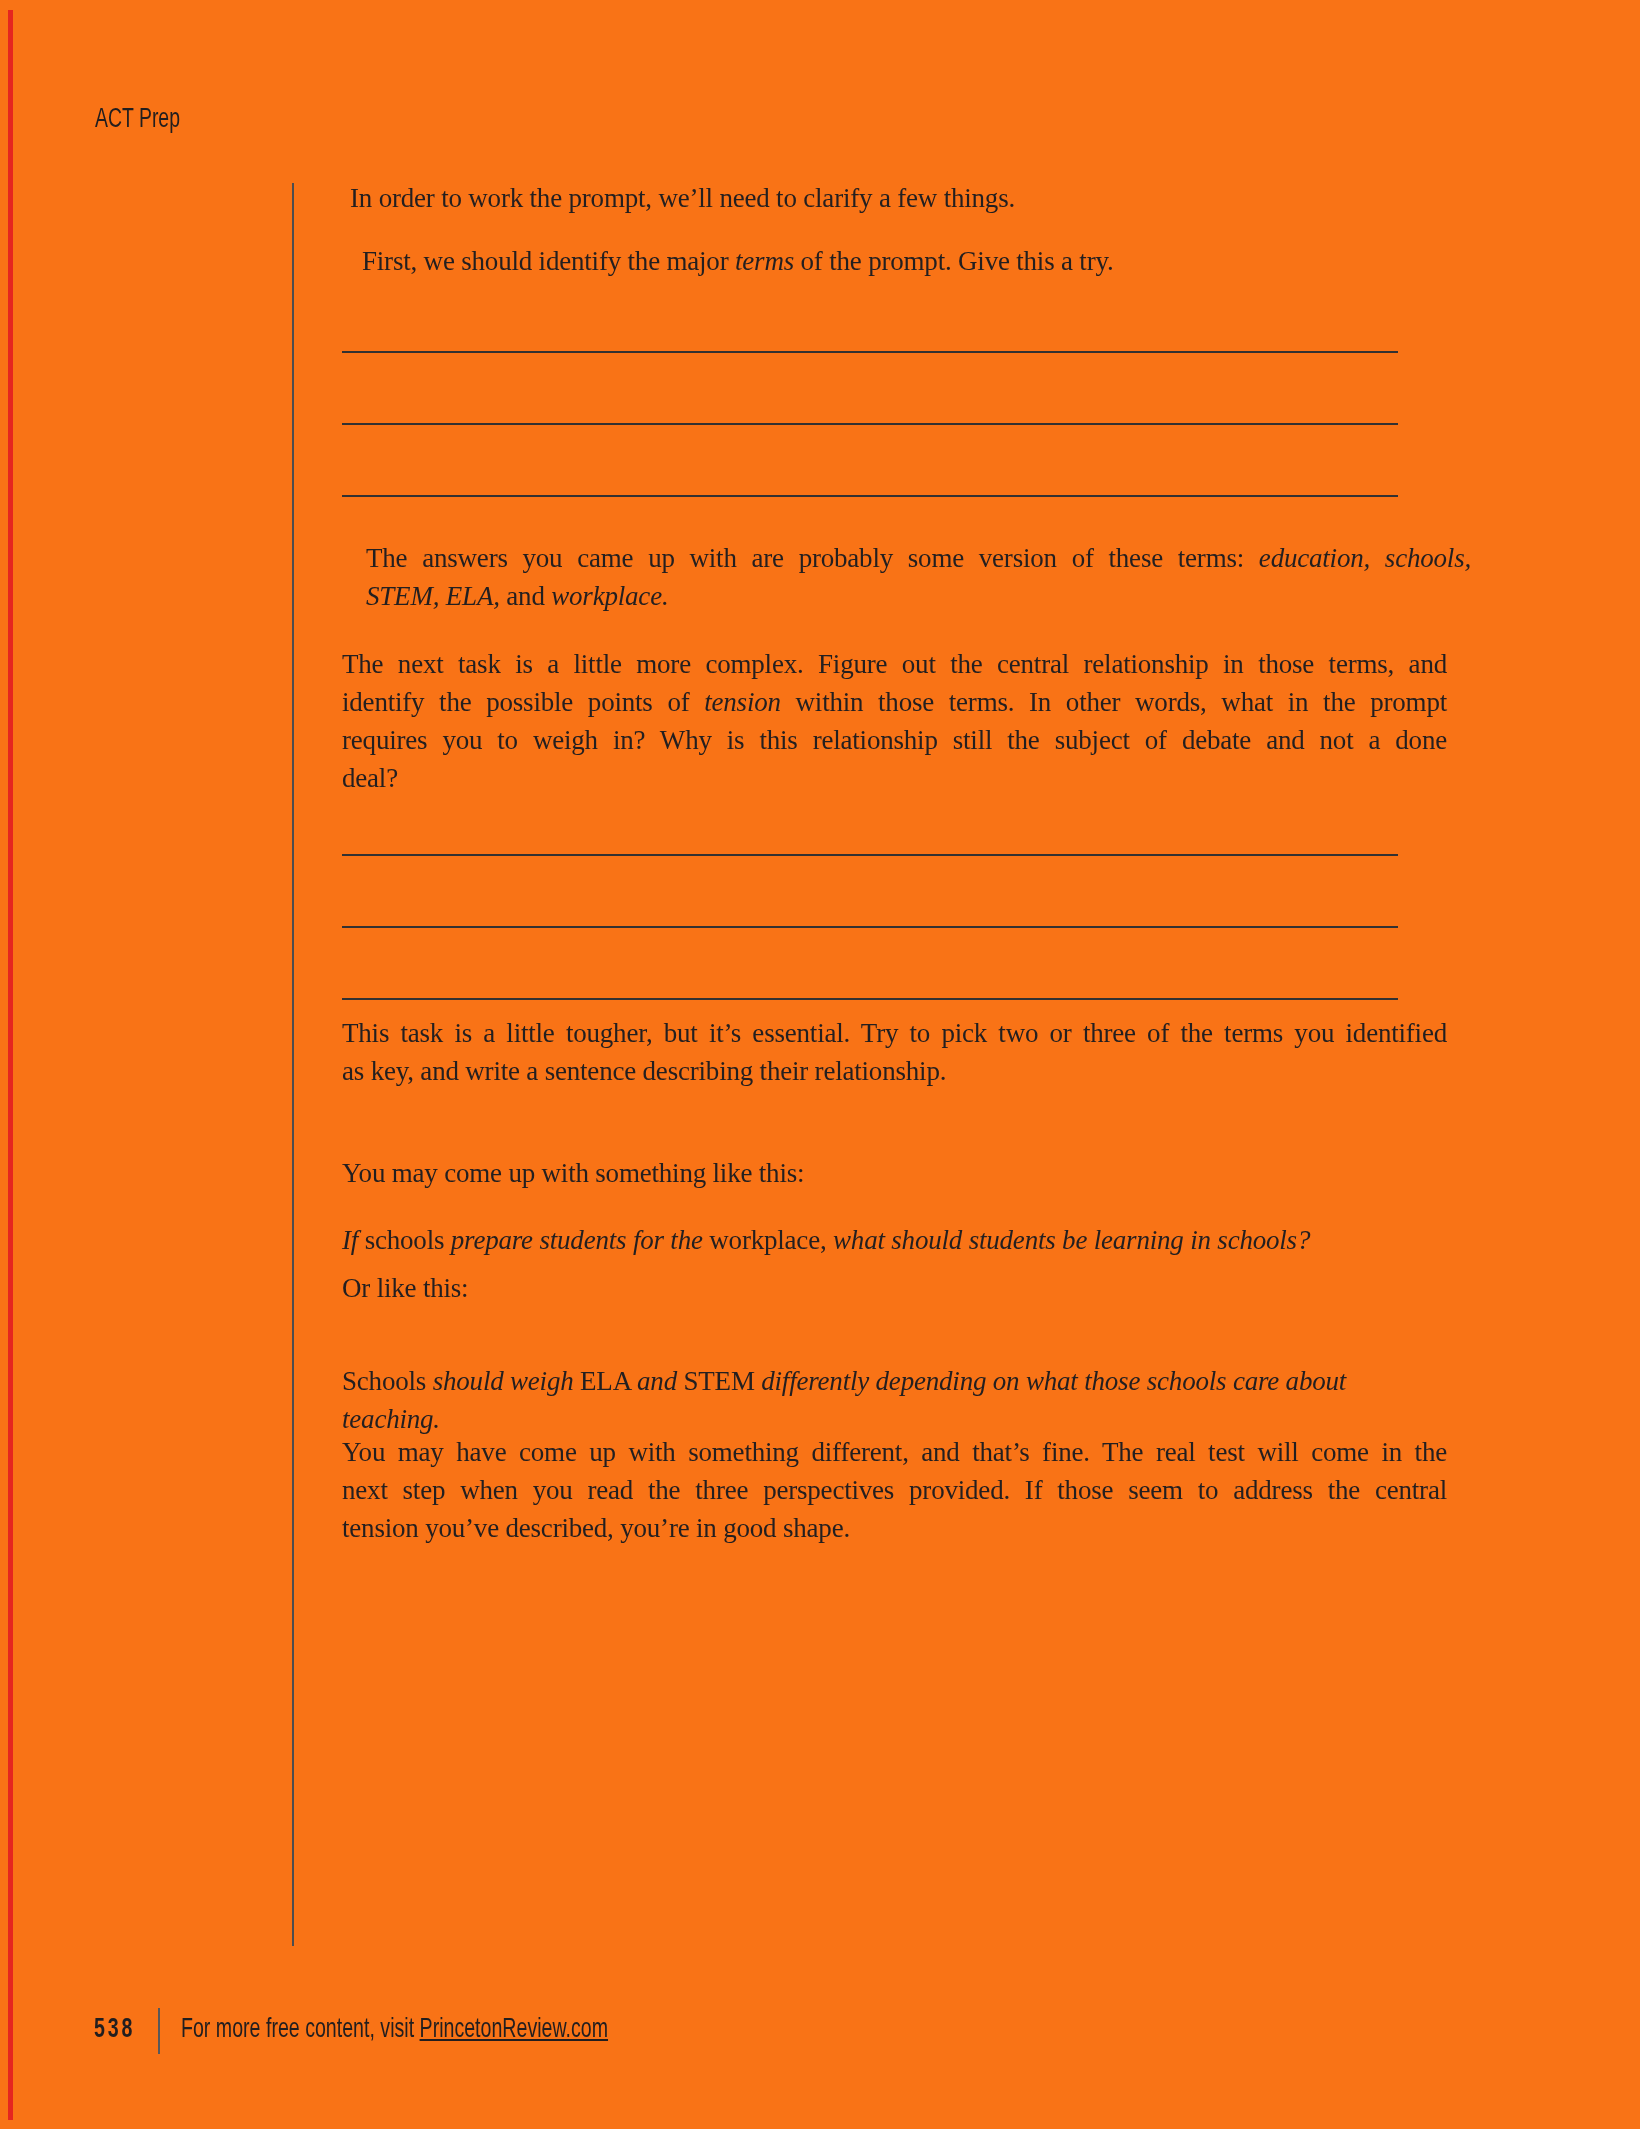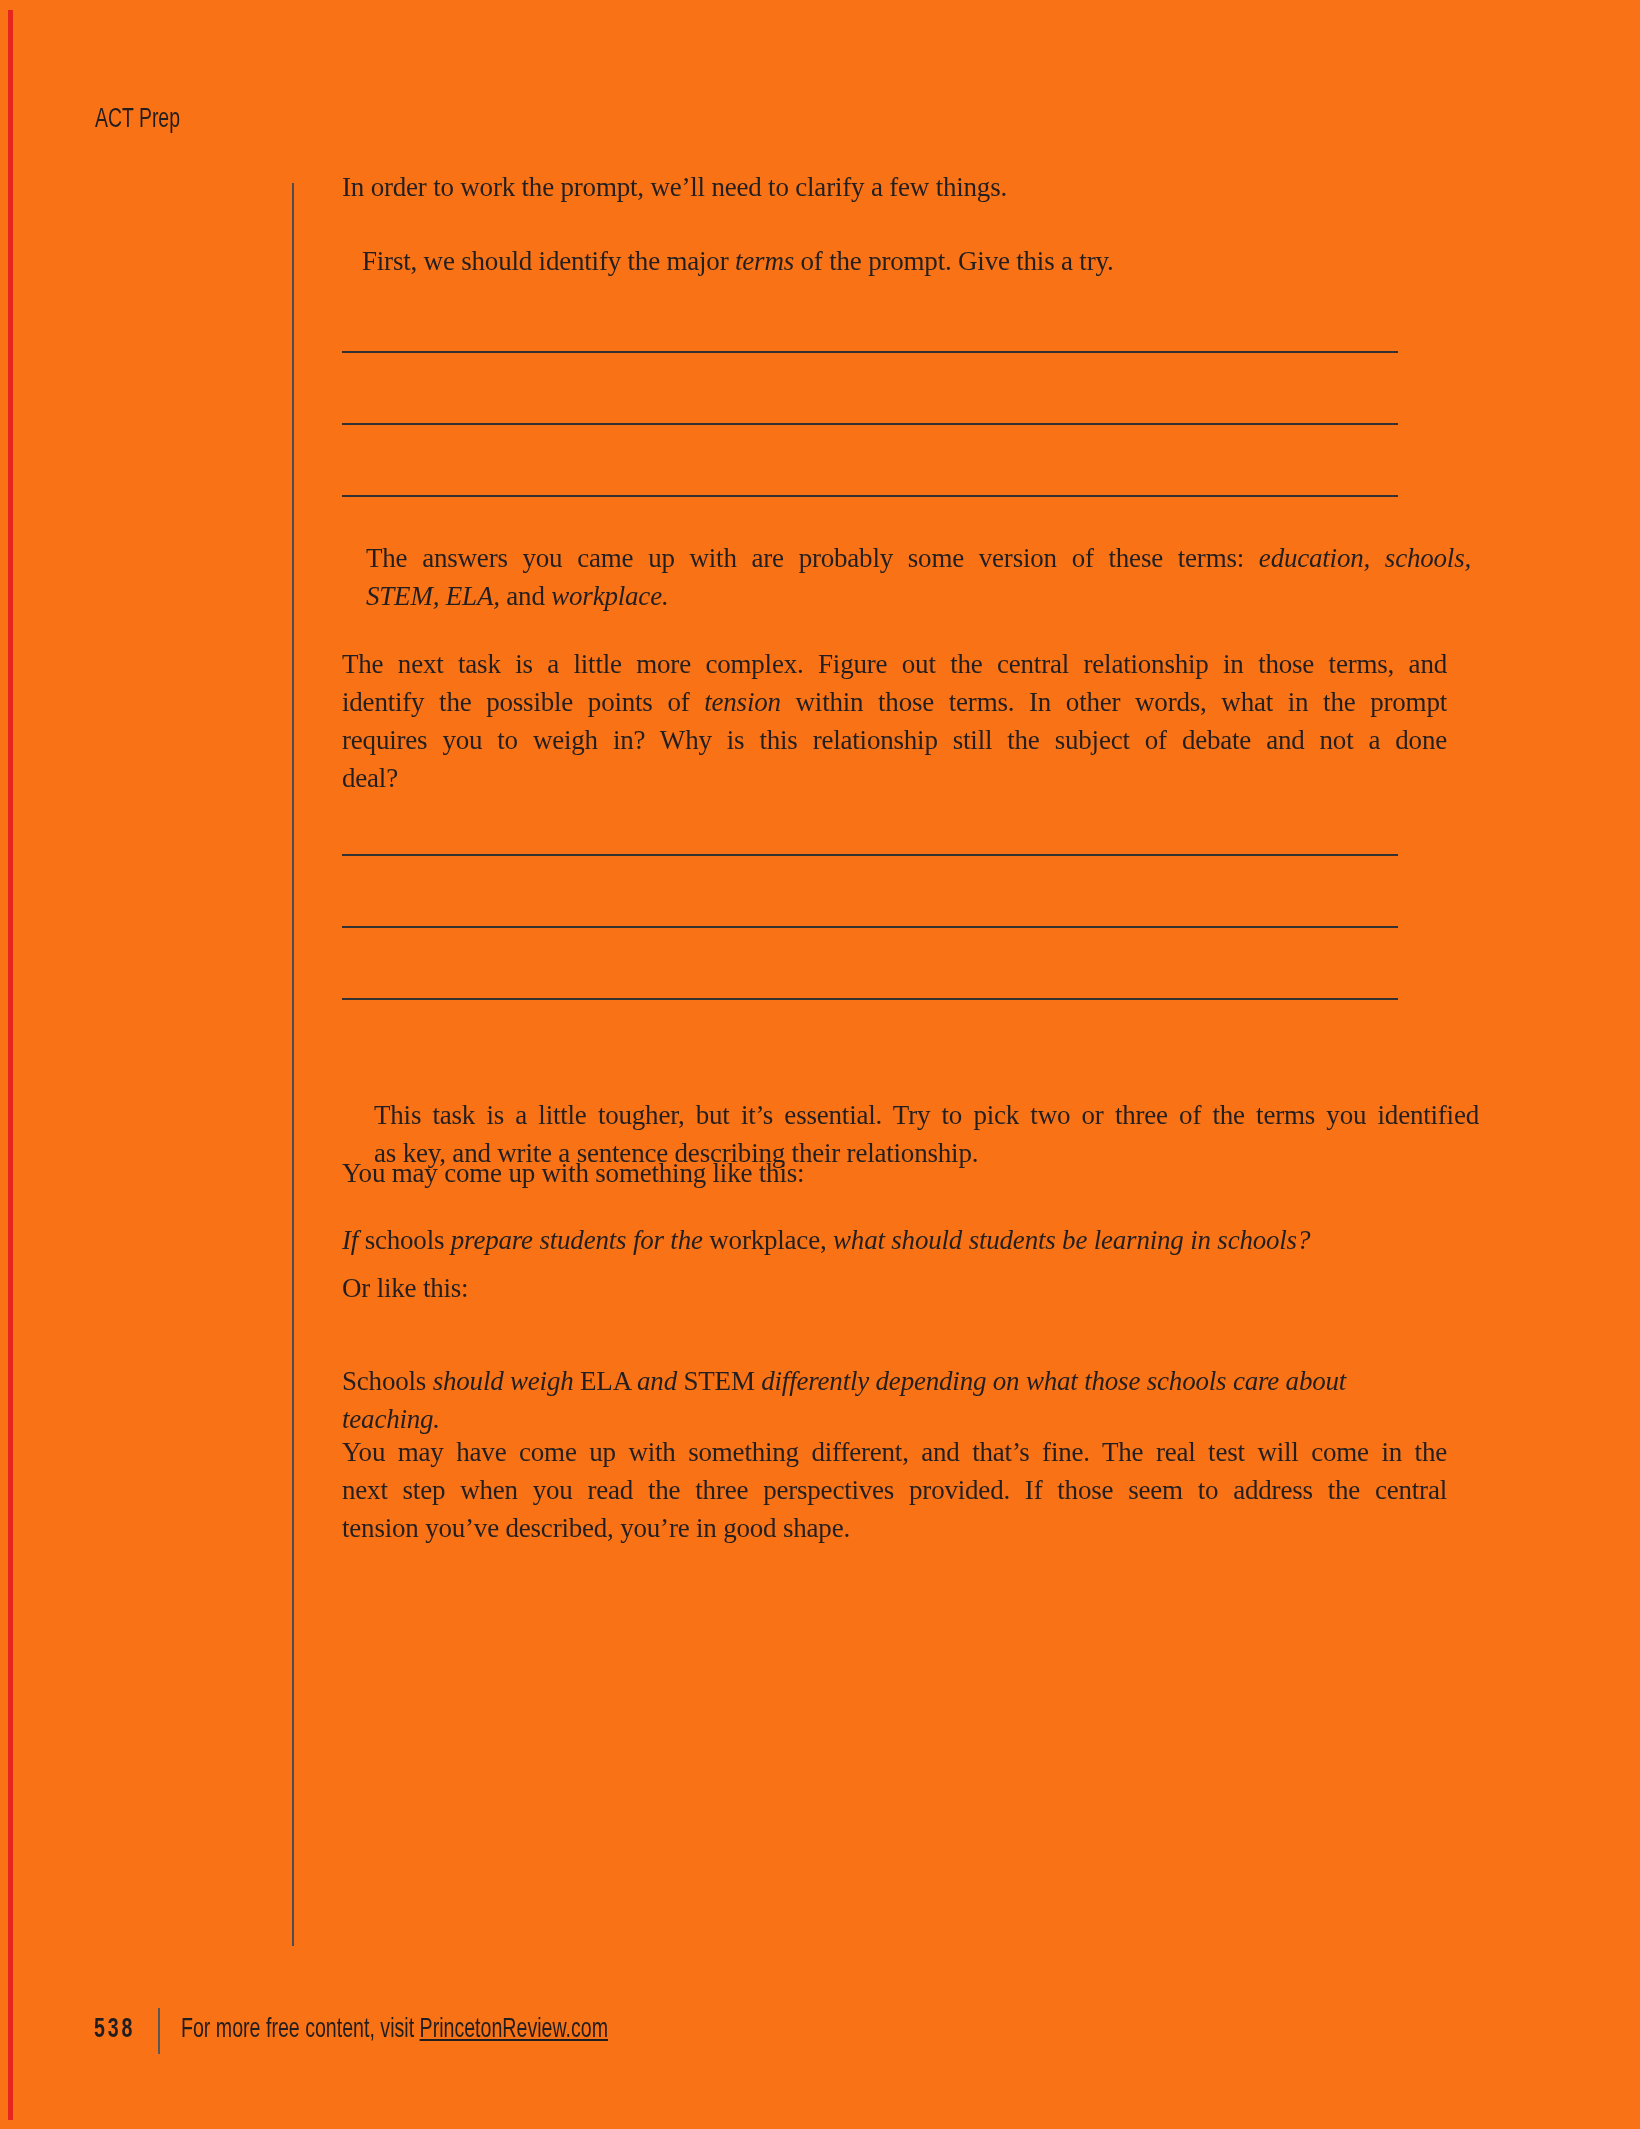--- a/index.html
+++ b/index.html
@@ -61,25 +61,25 @@
   .para .jline {
     text-align: justify;
     text-align-last: justify;
     text-justify: inter-word;
   }
   .para .jline.last {
     text-align-last: left;
   }
   .i { font-style: italic; }
 
-  .p1  { top: 168px; }
+  .p1  { top: 179px; margin-left: 8px; }
   .p2  { top: 242px; margin-left: 20px; }
   .p3  { top: 539px; margin-left: 24px; }
   .p4  { top: 645px; }
-  .p5  { top: 1096px; margin-left: 32px; }
+  .p5  { top: 1014px; }
   .p6  { top: 1154px; }
   .p7  { top: 1221px; }
   .p8  { top: 1269px; }
   .p9  { top: 1362px; }
   .p10 { top: 1433px; }
 
   
   .answer-line {
     position: absolute;
     left: 342px;

